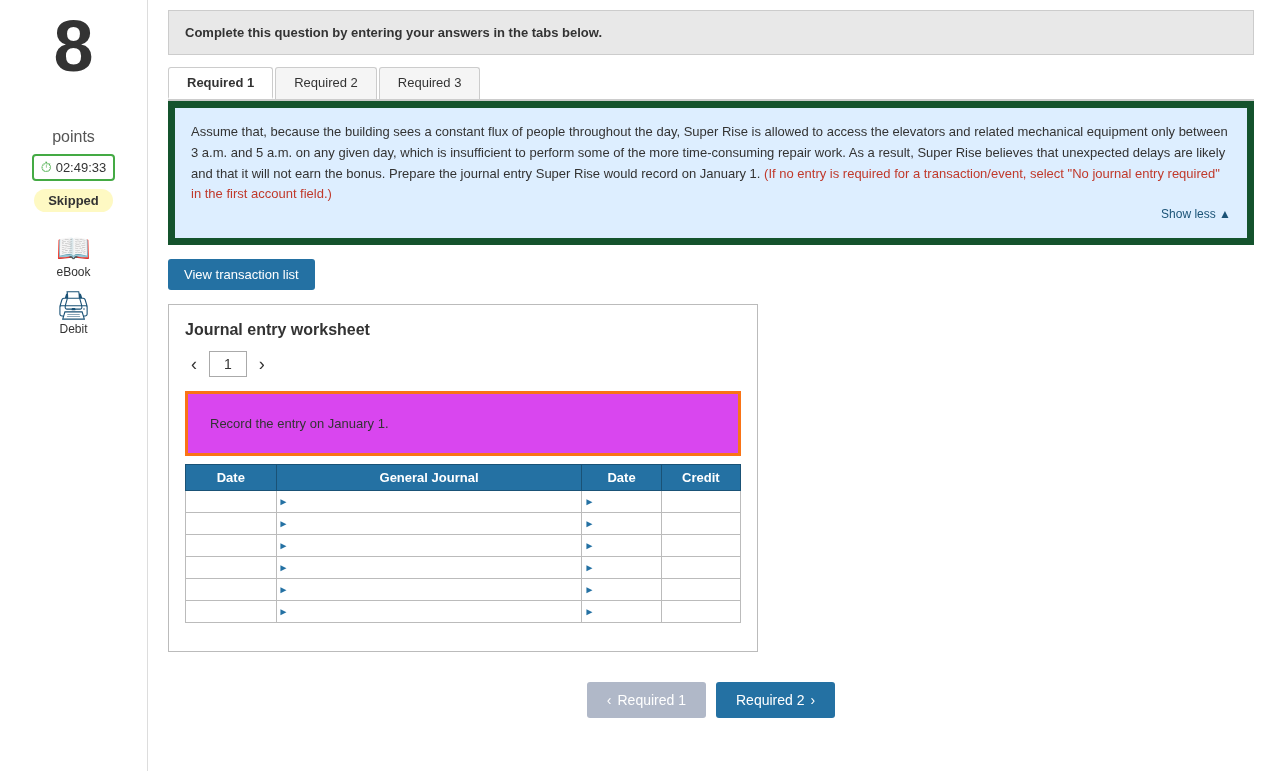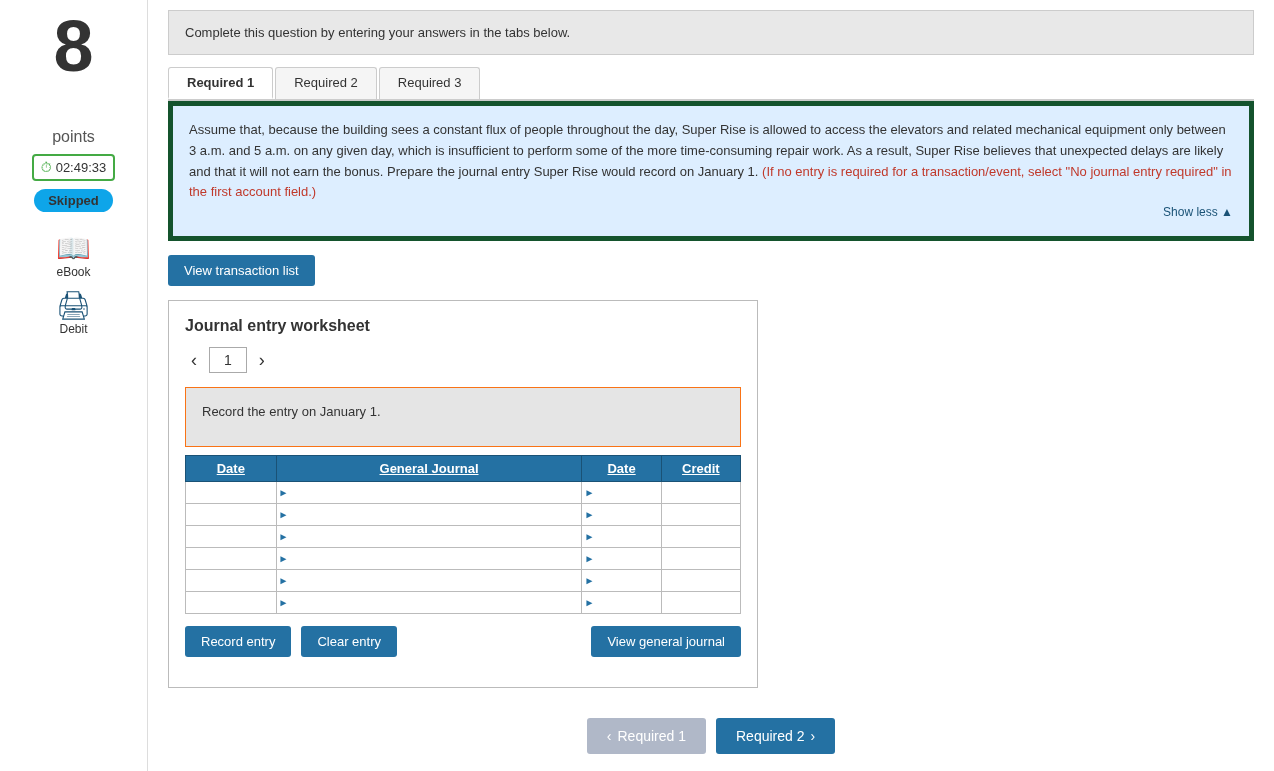--- a/index.html
+++ b/index.html
@@ -6,59 +6,59 @@
     body { font-family: Arial, sans-serif; font-size: 13px; background: #f0f0f0; color: #333; }
 
     .page-wrapper { display: flex; width: 1274px; min-height: 771px; background: #fff; }
 
     
     .sidebar { width: 148px; background: #fff; border-right: 1px solid #ddd; display: flex; flex-direction: column; align-items: center; padding-top: 10px; }
     .question-number { font-size: 72px; font-weight: bold; color: #333; line-height: 1; margin-bottom: 10px; }
     .points-label { font-size: 16px; color: #555; margin-bottom: 8px; margin-top: 36px; }
     .timer-badge { display: flex; align-items: center; gap: 4px; border: 2px solid #4a4; border-radius: 4px; padding: 3px 7px; font-size: 13px; color: #333; margin-bottom: 8px; }
     .timer-icon { color: #4a4; font-size: 14px; }
-    .skipped-badge { background: #0ea5e9; color: #333; font-weight: bold; border-radius: 12px; padding: 4px 14px; font-size: 13px; margin-bottom: 20px; }
+    .skipped-badge { background: #fef9c3; color: #333; font-weight: bold; border-radius: 12px; padding: 4px 14px; font-size: 13px; margin-bottom: 20px; }
     .sidebar-tool { display: flex; flex-direction: column; align-items: center; margin-bottom: 10px; cursor: pointer; }
     .sidebar-tool-icon { font-size: 28px; color: #1a5276; }
     .sidebar-tool-label { font-size: 12px; color: #333; }
 
     
     .main-content { flex: 1; padding: 10px 20px 20px 20px; overflow-y: auto; }
 
     .instruction-box { background: #e8e8e8; border: 1px solid #ccc; padding: 14px 16px; margin-bottom: 12px; font-size: 13px; }
-    .instruction-box strong { font-weight: normal; }
+    .instruction-box strong { font-weight: bold; }
 
     
     .tabs { display: flex; border-bottom: 2px solid #ccc; margin-bottom: 0; }
     .tab { padding: 7px 18px; border: 1px solid #ccc; border-bottom: none; background: #f5f5f5; cursor: pointer; font-size: 13px; margin-right: 2px; border-radius: 3px 3px 0 0; }
     .tab.active { background: #fff; border-bottom: 2px solid #fff; font-weight: bold; }
 
     
-    .content-area { background: #ddeeff; border: 5px solid #14532d; padding: 14px 16px; margin-bottom: 14px; font-size: 13px; line-height: 1.6; }
+    .content-area { background: #ddeeff; border: 7px solid #14532d; padding: 14px 16px; margin-bottom: 14px; font-size: 13px; line-height: 1.6; }
     .red-text { color: #c0392b; }
     .show-less { text-align: right; font-size: 12px; color: #1a5276; cursor: pointer; }
 
     
     .btn-blue { background: #2471a3; color: #fff; border: none; border-radius: 3px; padding: 8px 16px; font-size: 13px; cursor: pointer; margin-bottom: 14px; }
 
     
     .worksheet { border: 1px solid #bbb; background: #fff; padding: 16px; max-width: 590px; }
     .worksheet-title { font-size: 16px; font-weight: bold; margin-bottom: 12px; }
 
     .page-nav { display: flex; align-items: center; gap: 6px; margin-bottom: 14px; }
     .page-nav-btn { background: none; border: none; font-size: 18px; cursor: pointer; color: #333; padding: 2px 6px; }
     .page-num { border: 1px solid #aaa; padding: 4px 14px; font-size: 14px; background: #fff; }
 
-    .record-note { border: 1px solid #f97316; background: #e5e5e5; padding: 16px; margin-bottom: 8px; font-size: 13px; color: #333; min-height: 60px; }
+    .record-note { border: 3px solid #f97316; background: #d946ef; padding: 22px; margin-bottom: 8px; font-size: 13px; color: #333; min-height: 60px; }
 
     .note-red { color: #c0392b; font-size: 12px; margin-bottom: 8px; }
 
     
     .journal-table { width: 100%; border-collapse: collapse; margin-bottom: 12px; }
-    .journal-table th { background: #2471a3; color: #fff; padding: 5px 8px; text-align: center; font-size: 13px; border: 1px solid #1a5276; text-decoration: underline; }
+    .journal-table th { background: #2471a3; color: #fff; padding: 5px 8px; text-align: center; font-size: 13px; border: 1px solid #1a5276; }
     .journal-table td { border: 1px solid #bbb; padding: 0; height: 22px; }
     .journal-table td input { width: 100%; height: 100%; border: none; outline: none; padding: 2px 4px; font-size: 12px; background: transparent; }
     .journal-table .date-col { width: 80px; text-align: center; }
     .journal-table .gj-col { width: 270px; }
     .journal-table .debit-col { width: 70px; }
     .journal-table .credit-col { width: 70px; }
 
     
     .cell-arrow { display: flex; align-items: center; gap: 2px; height: 100%; padding: 0 2px; }
     .cell-arrow-icon { color: #2471a3; font-size: 10px; flex-shrink: 0; }
@@ -251,25 +251,20 @@
                 <input type="text" style="">
               </div>
             </td>
             <td class="credit-col">
               <input type="text" style="width: 100%; border: none; outline: none; padding: 2px 4px; font-size: 12px;">
             </td>
           </tr>
         </tbody>
       </table>
 
-      <div class="action-buttons">
-        <button class="btn-blue">Record entry</button>
-        <button class="btn-blue">Clear entry</button>
-        <button class="btn-blue" style="margin-left: auto;">View general journal</button>
-      </div>
     </div>
 
     
     <div class="bottom-nav">
       <button class="btn-nav-prev">
         <span>‹</span>
         <span>Required 1</span>
       </button>
       <button class="btn-nav-next">
         <span>Required 2</span>

